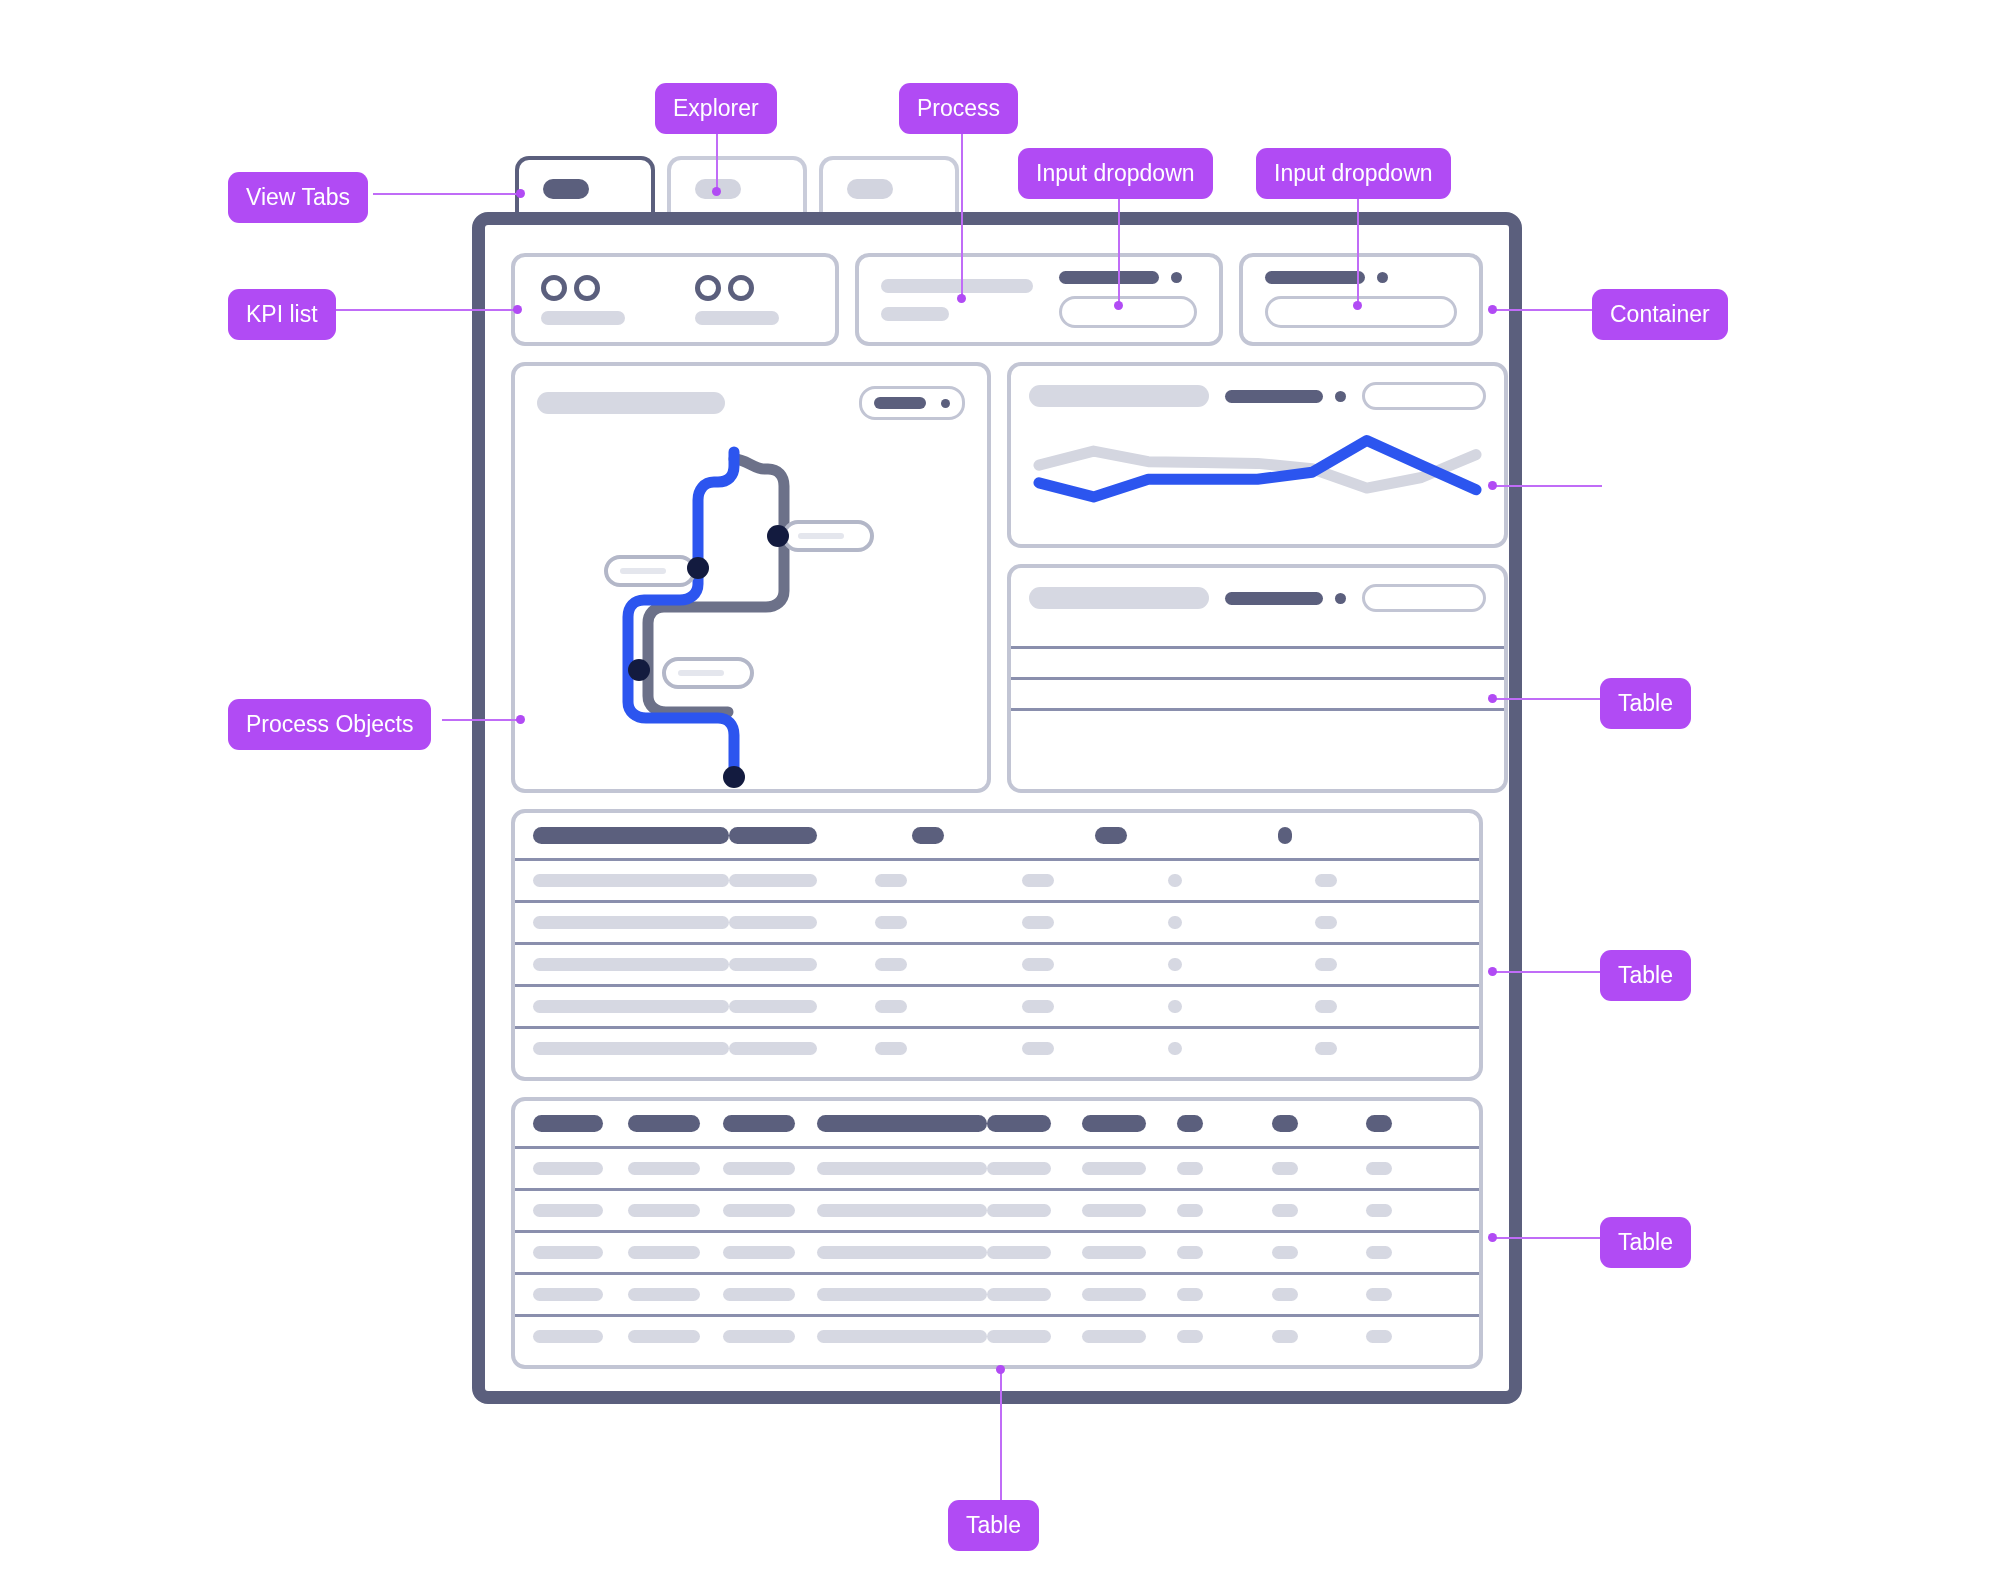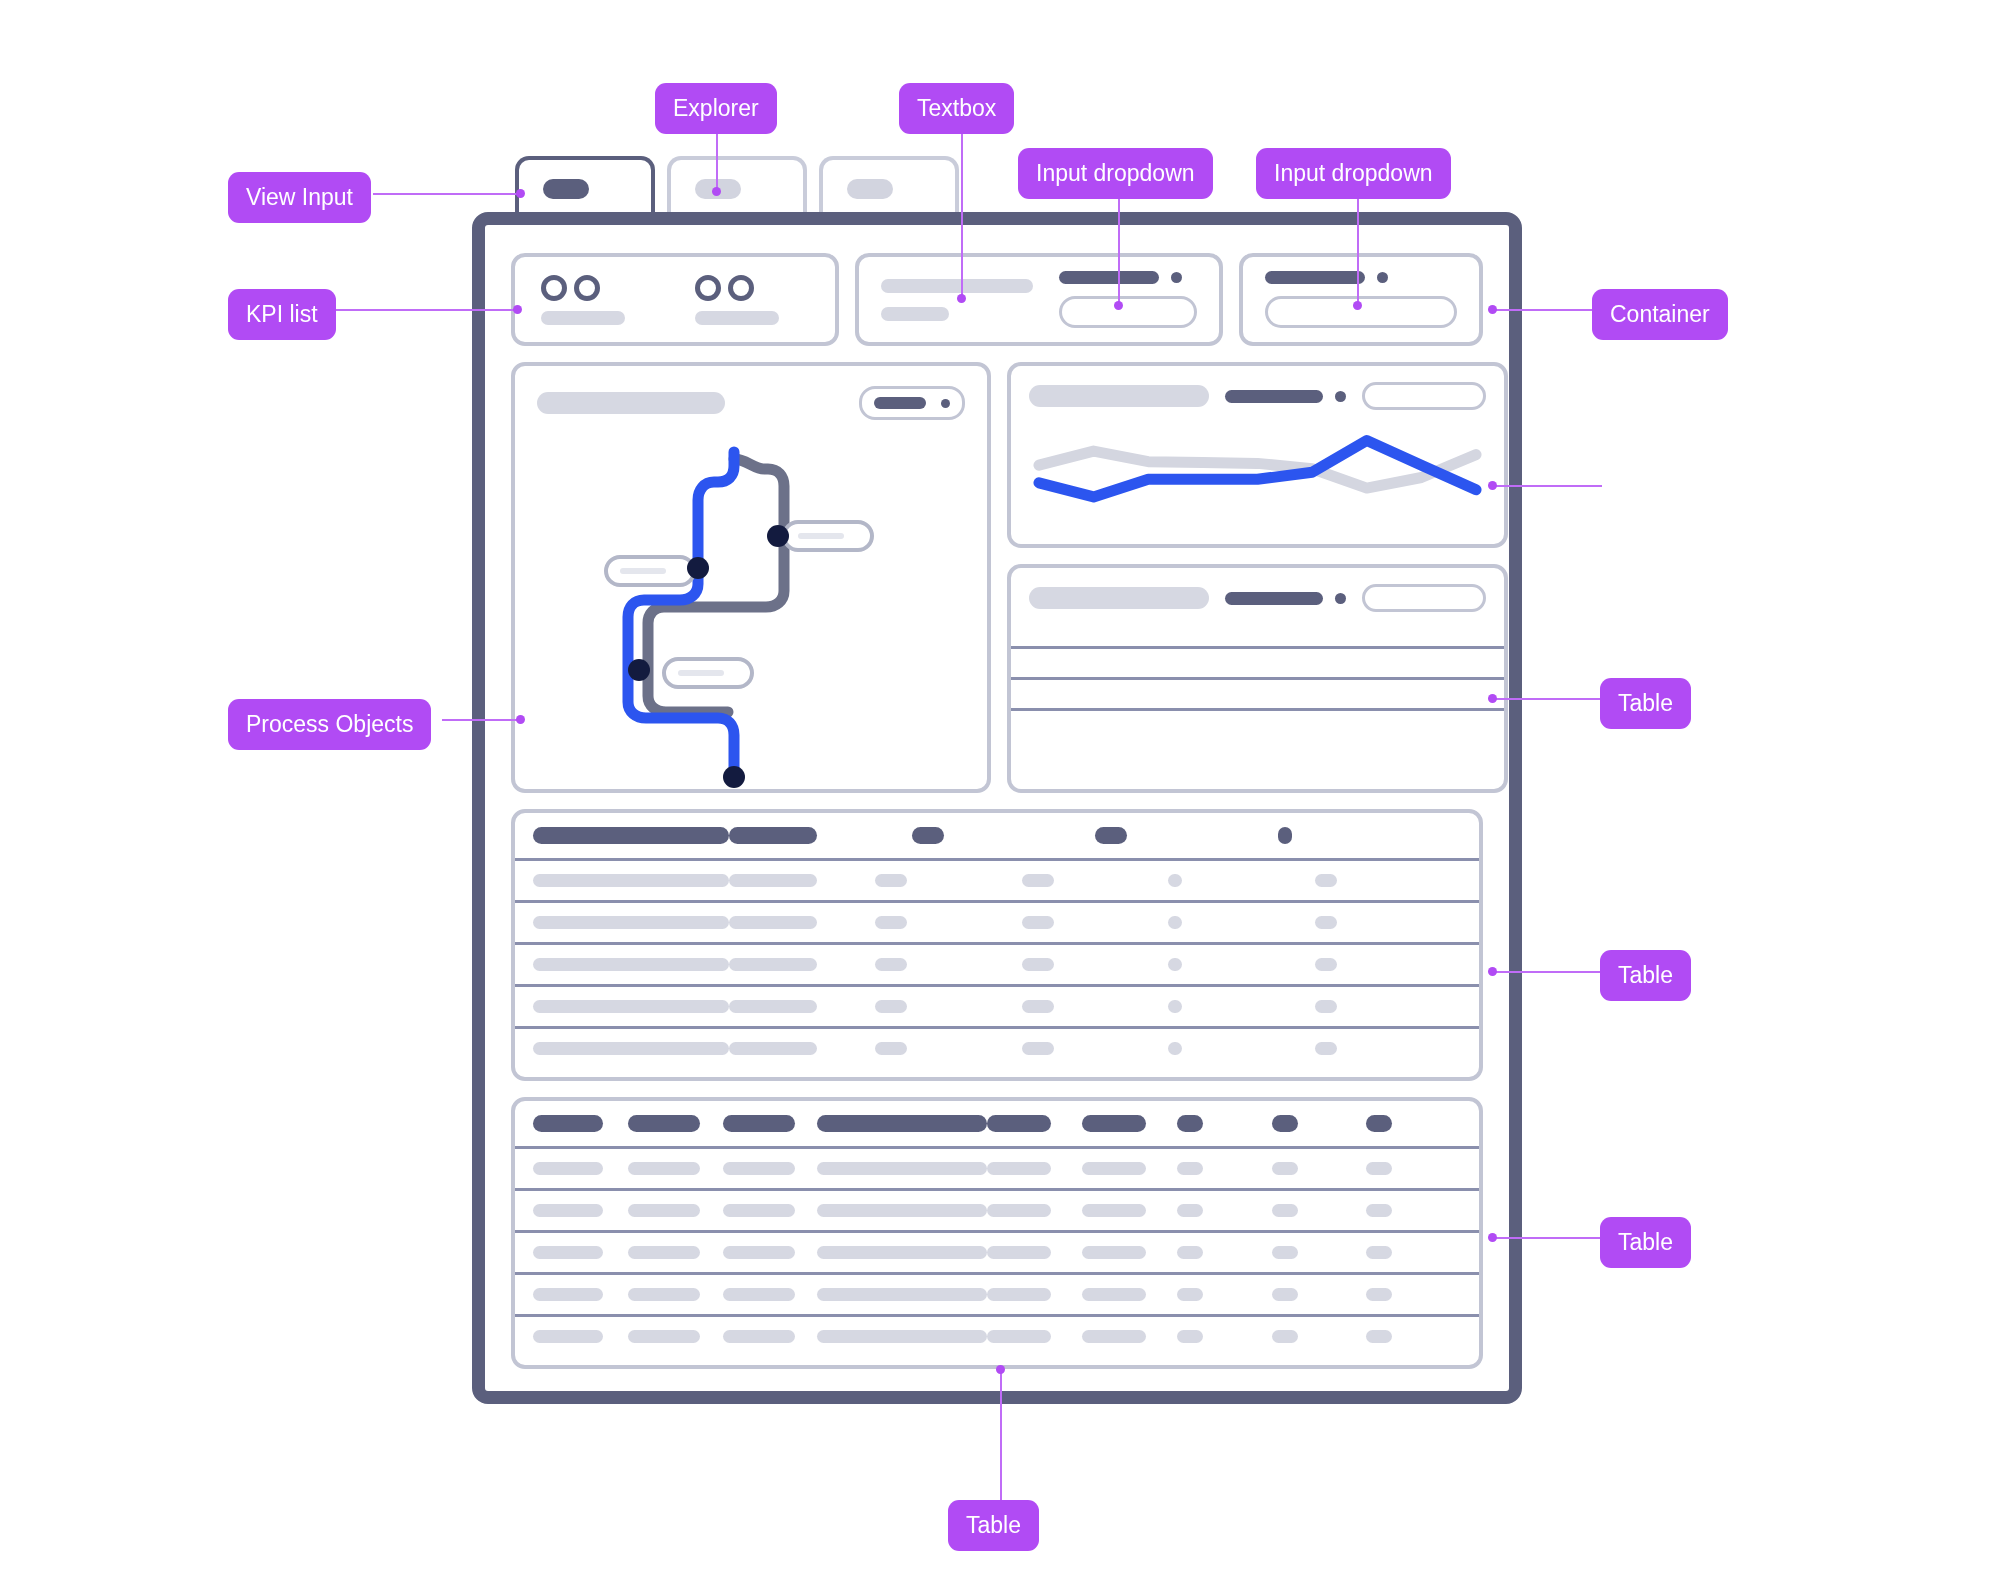--- a/index.html
+++ b/index.html
@@ -169,23 +169,23 @@
 
   <div class="lead h" style="left:1492px;top:971px;width:110px;"></div>
   <div class="dot" style="left:1488px;top:967px;"></div>
 
   <div class="lead h" style="left:1492px;top:1237px;width:110px;"></div>
   <div class="dot" style="left:1488px;top:1233px;"></div>
 
   <div class="lead v" style="left:1000px;top:1369px;height:131px;"></div>
   <div class="dot" style="left:996px;top:1365px;"></div>
 
-  <div class="callout" style="left:228px;top:172px;">View Input</div>
+  <div class="callout" style="left:228px;top:172px;">View Tabs</div>
   <div class="callout" style="left:655px;top:83px;">Explorer</div>
-  <div class="callout" style="left:899px;top:83px;">Textbox</div>
+  <div class="callout" style="left:899px;top:83px;">Process</div>
   <div class="callout" style="left:1018px;top:148px;">Input dropdown</div>
   <div class="callout" style="left:1256px;top:148px;">Input dropdown</div>
   <div class="callout" style="left:228px;top:289px;">KPI list</div>
   <div class="callout" style="left:1592px;top:289px;">Container</div>
   <div class="callout" style="left:1600px;top:678px;">Table</div>
   <div class="callout" style="left:228px;top:699px;">Process Objects</div>
   <div class="callout" style="left:1600px;top:950px;">Table</div>
   <div class="callout" style="left:1600px;top:1217px;">Table</div>
   <div class="callout" style="left:948px;top:1500px;">Table</div>
 

